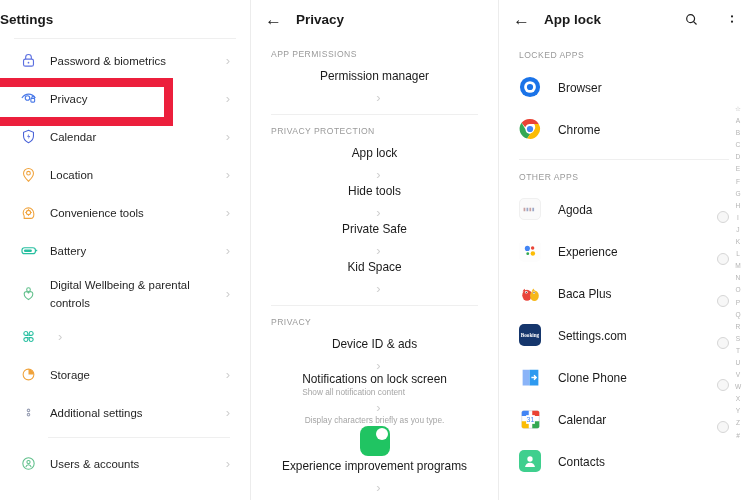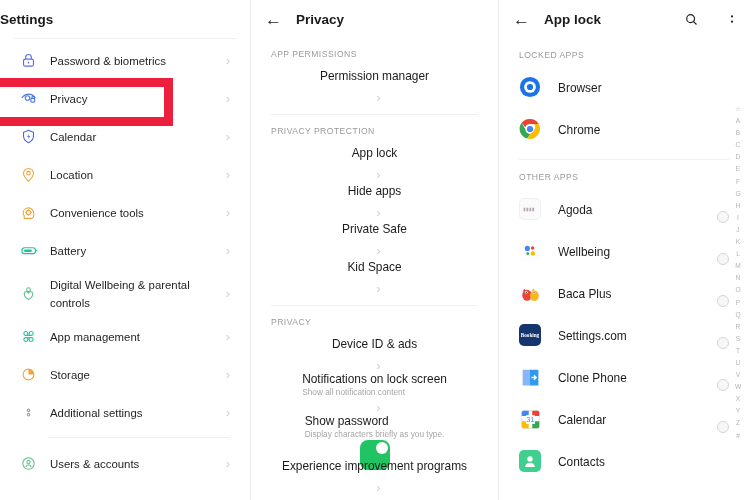--- a/index.html
+++ b/index.html
@@ -281,21 +281,20 @@
         <span class="row-text"><span class="p1-label">Digital Wellbeing &amp; parental controls</span></span>
         <span class="chev">›</span>
       </div>
 
       <div class="row p1-row">
         <span class="p1-icon">
           <svg width="17" height="17" viewBox="0 0 24 24" fill="none" stroke="#27bfa0" stroke-width="1.6">
             <path d="M11 7.5a2.8 2.8 0 1 0-3 3h3zM13 7.5a2.8 2.8 0 1 1 3 3h-3zM11 16.5a2.8 2.8 0 1 1-3-3h3zM13 16.5a2.8 2.8 0 1 0 3-3h-3z"></path>
           </svg>
         </span>
-        <span class="row-text"><span class="p1-label">App management</span></span>
         <span class="chev">›</span>
       </div>
 
       <div class="row p1-row">
         <span class="p1-icon">
           <svg width="17" height="17" viewBox="0 0 24 24" fill="none" stroke="#f0a33c" stroke-width="1.5">
             <circle cx="12" cy="12" r="7.6"></circle>
             <path d="M12 12V4.4A7.6 7.6 0 0 1 19.6 12z" fill="#f0a33c" stroke="none"></path>
           </svg>
         </span>
@@ -346,21 +345,21 @@
       <span class="chev">›</span>
     </div>
     <div class="divider" style="margin-top:10px;"></div>
 
     <div class="section-label p2-sec">PRIVACY PROTECTION</div>
     <div class="row p2-row">
       <span class="row-text"><span class="p2-title">App lock</span></span>
       <span class="chev">›</span>
     </div>
     <div class="row p2-row">
-      <span class="row-text"><span class="p2-title">Hide apps</span></span>
+      <span class="row-text"><span class="p2-title">Hide tools</span></span>
       <span class="chev">›</span>
     </div>
     <div class="row p2-row">
       <span class="row-text"><span class="p2-title">Private Safe</span></span>
       <span class="chev">›</span>
     </div>
     <div class="row p2-row">
       <span class="row-text"><span class="p2-title">Kid Space</span></span>
       <span class="chev">›</span>
     </div>
@@ -373,21 +372,20 @@
     </div>
     <div class="row p2-row two-line">
       <span class="row-text">
         <div class="p2-title">Notifications on lock screen</div>
         <div class="row-sub">Show all notification content</div>
       </span>
       <span class="chev">›</span>
     </div>
     <div class="row p2-row two-line">
       <span class="row-text">
-        <div class="p2-title">Show password</div>
         <div class="row-sub">Display characters briefly as you type.</div>
       </span>
       <span class="toggle on">
           <span class="knob"></span>
         </span>
     </div>
     <div class="row p2-row">
       <span class="row-text"><span class="p2-title">Experience improvement programs</span></span>
       <span class="chev">›</span>
     </div>
@@ -467,21 +465,21 @@
 
     <div class="row p3-row">
       <span class="app-icon" style="background:#fdfdfd;">
         <svg width="18" height="18" viewBox="0 0 24 24">
           <circle cx="8.5" cy="8.5" r="3.4" fill="#4285f4"></circle>
           <circle cx="15.5" cy="8" r="2.3" fill="#ea4335"></circle>
           <circle cx="15.8" cy="15.2" r="3" fill="#fbbc05"></circle>
           <circle cx="9" cy="15.5" r="1.9" fill="#34a853"></circle>
         </svg>
       </span>
-      <span class="row-text"><span class="p3-name">Wellbeing</span></span>
+      <span class="row-text"><span class="p3-name">Experience</span></span>
       <span class="p3-toggle-wrap"><span class="toggle off"><span class="knob"></span></span></span>
     </div>
 
     <div class="row p3-row">
       <span class="app-icon" style="background:#ffffff;">
         <svg width="21" height="21" viewBox="0 0 24 24">
           <ellipse cx="8" cy="14" rx="5.4" ry="6.4" fill="#e8453c"></ellipse>
           <circle cx="7.2" cy="10.6" r="1.5" fill="#ffffff"></circle>
           <circle cx="7.2" cy="10.6" r=".7" fill="#222"></circle>
           <path d="M3 9.5 5 6.5 6.6 9z" fill="#e8453c"></path>

